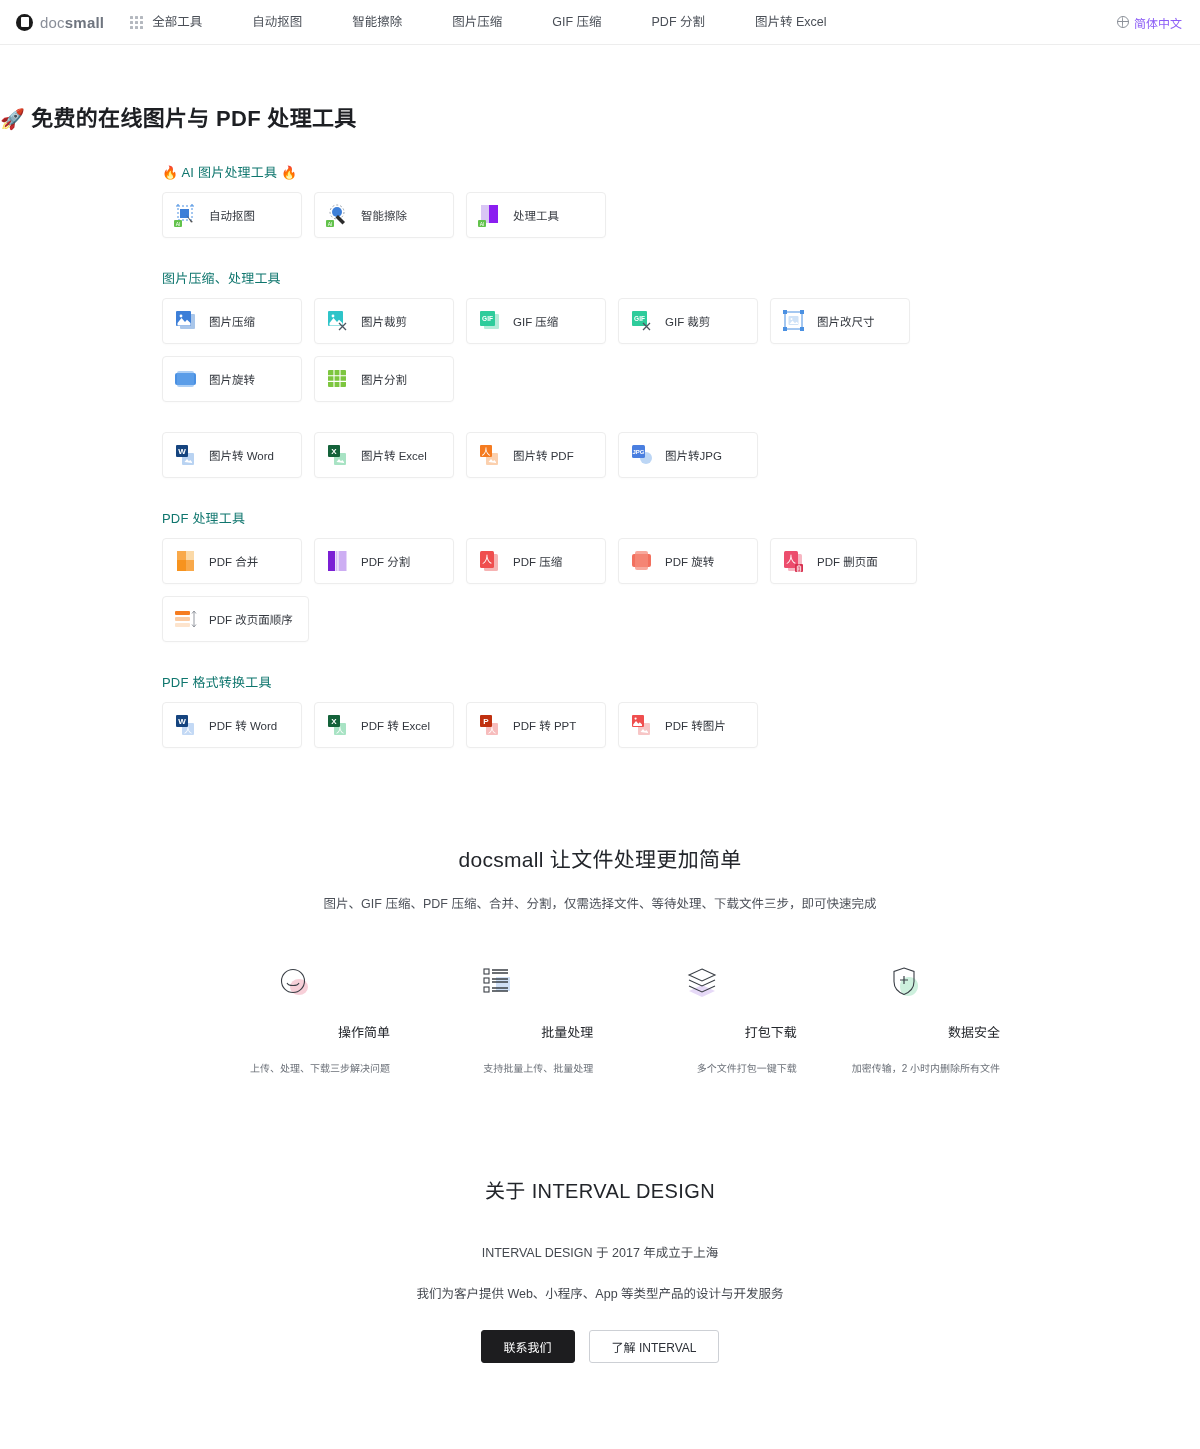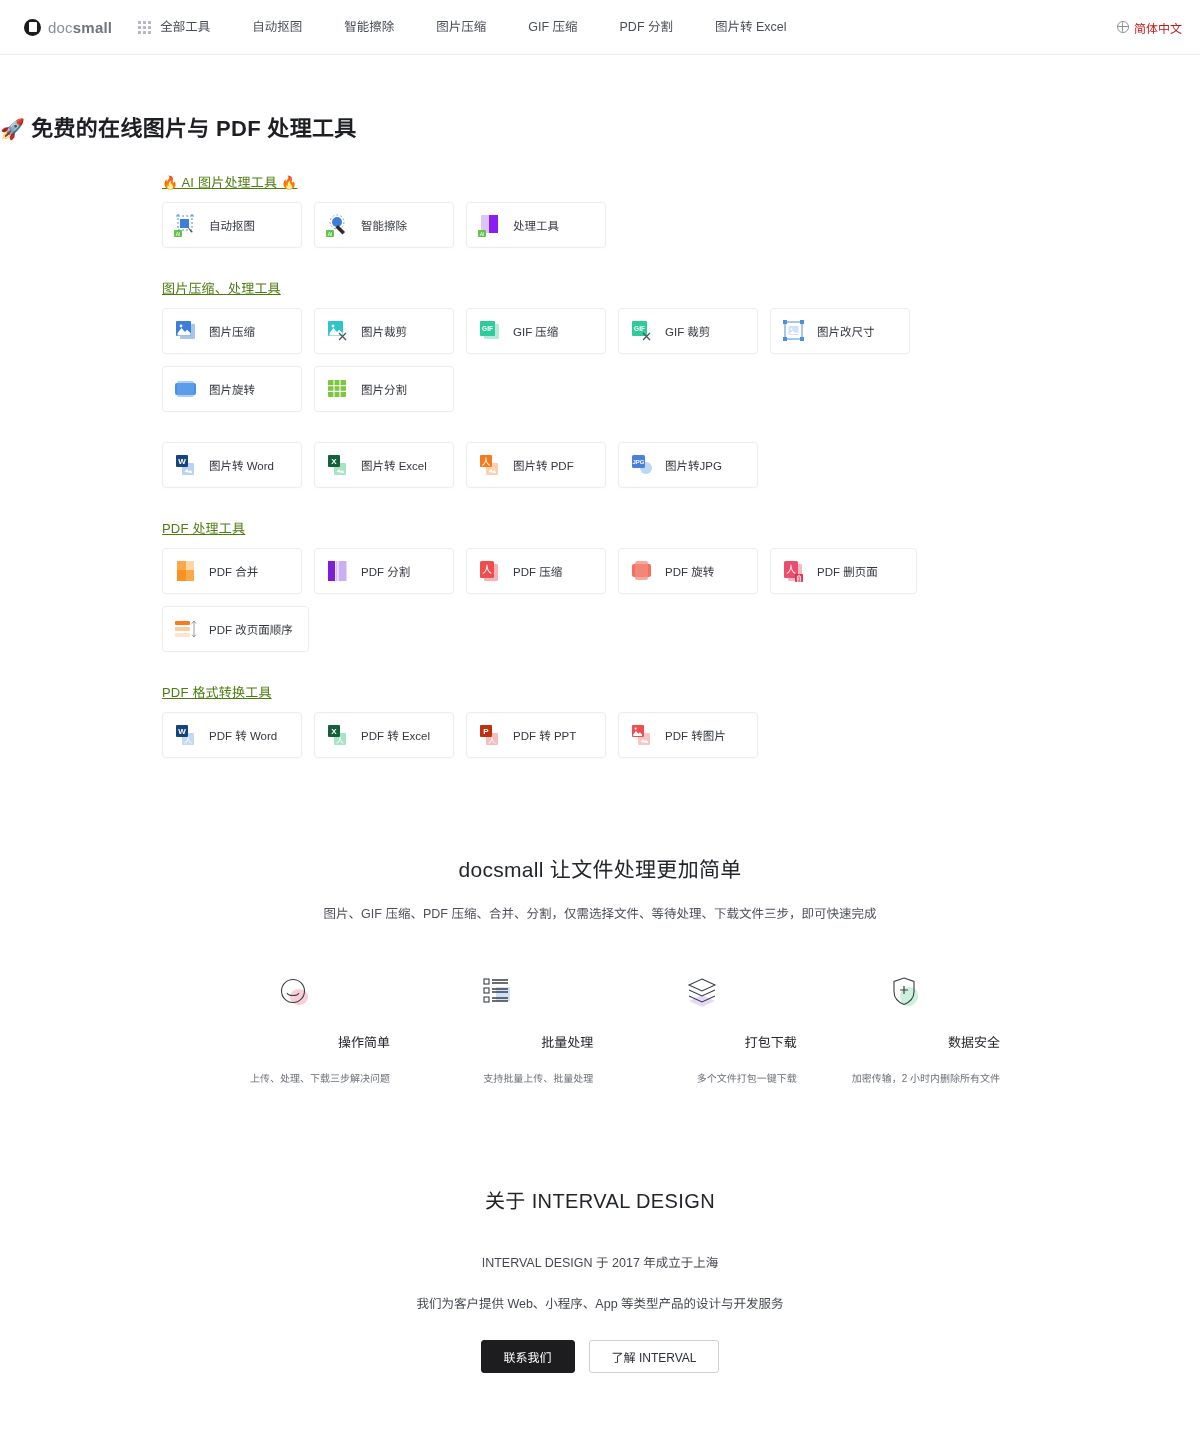--- a/index.html
+++ b/index.html
@@ -7,27 +7,27 @@
     width: 1200px;
     background: #ffffff;
     font-family: "Liberation Sans", "DejaVu Sans", sans-serif;
     color: #333;
     -webkit-font-smoothing: antialiased;
   }
   body { width: 1200px; overflow-x: hidden; }
 
   
   .header {
-    height: 55px;
+    height: 45px;
     width: 1200px;
     display: flex;
     align-items: center;
     border-bottom: 1px solid #ededed;
     background: #fff;
-    padding: 0 18px 0 24px;
+    padding: 0 18px 0 16px;
   }
   .brand { display: flex; align-items: center; gap: 7px; margin-right: 26px; }
   .brand-mark {
     width: 17px; height: 17px; border-radius: 50%;
     background: #1b1b1b; position: relative;
   }
   .brand-mark::after {
     content: ""; position: absolute; left: 4.5px; top: 3.5px;
     width: 8px; height: 10px; background: #fff; border-radius: 1px;
   }
@@ -36,21 +36,21 @@
 
   .grid-icon {
     display: inline-grid;
     grid-template-columns: repeat(3, 3px);
     grid-template-rows: repeat(3, 3px);
     gap: 2px;
     margin-right: 9px;
   }
   .grid-icon i { background: #b4b8bf; border-radius: .5px; display:block; width:3px; height:3px;}
 
-  .nav { display: flex; align-items: center; gap: 8px; }
+  .nav { display: flex; align-items: center; gap: 16px; }
   .nav a {
     font-size: 12.5px;
     color: #4a4f57;
     text-decoration: none;
     padding: 0 17px;
     white-space: nowrap;
     line-height: 44px;
   }
   .nav a.first { padding-left: 0; }
   .header-right { margin-left: auto; display: flex; align-items: center; gap: 5px; }
@@ -59,43 +59,42 @@
     position: relative; display:inline-block;
   }
   .globe::before {
     content:""; position:absolute; left:-1px; top:4.2px; width:12px; height:1px; background:#8d929a;
   }
   .globe::after {
     content:""; position:absolute; left:4.2px; top:-1px; width:1px; height:12px; background:#8d929a;
     border-radius:50%;
     box-shadow: none;
   }
-  .lang-label { font-size: 12px; color: #b91c1c; }
+  .lang-label { font-size: 12px; color: #8b5cf6; }
 
   
   .page-title {
     text-align: left;
     font-size: 22px;
     font-weight: 700;
     color: #1d1f23;
     margin-top: 55px;
     letter-spacing: .3px;
   }
   .page-title .rocket { font-size: 20px; margin-right: 6px; }
 
   
   .container { width: 1200px; padding: 0 162px; }
   .section { margin-top: 30px; }
   .section-title {
     font-size: 13px;
-    color: #4d7c0f;
+    color: #0f766e;
     margin-bottom: 11px;
     font-weight: 400;
     letter-spacing: .2px;
-    text-decoration: underline;
   }
 
   .cards {
     display: flex;
     flex-wrap: wrap;
     gap: 12px;
   }
   .card {
     width: 140px;
     height: 46px;

